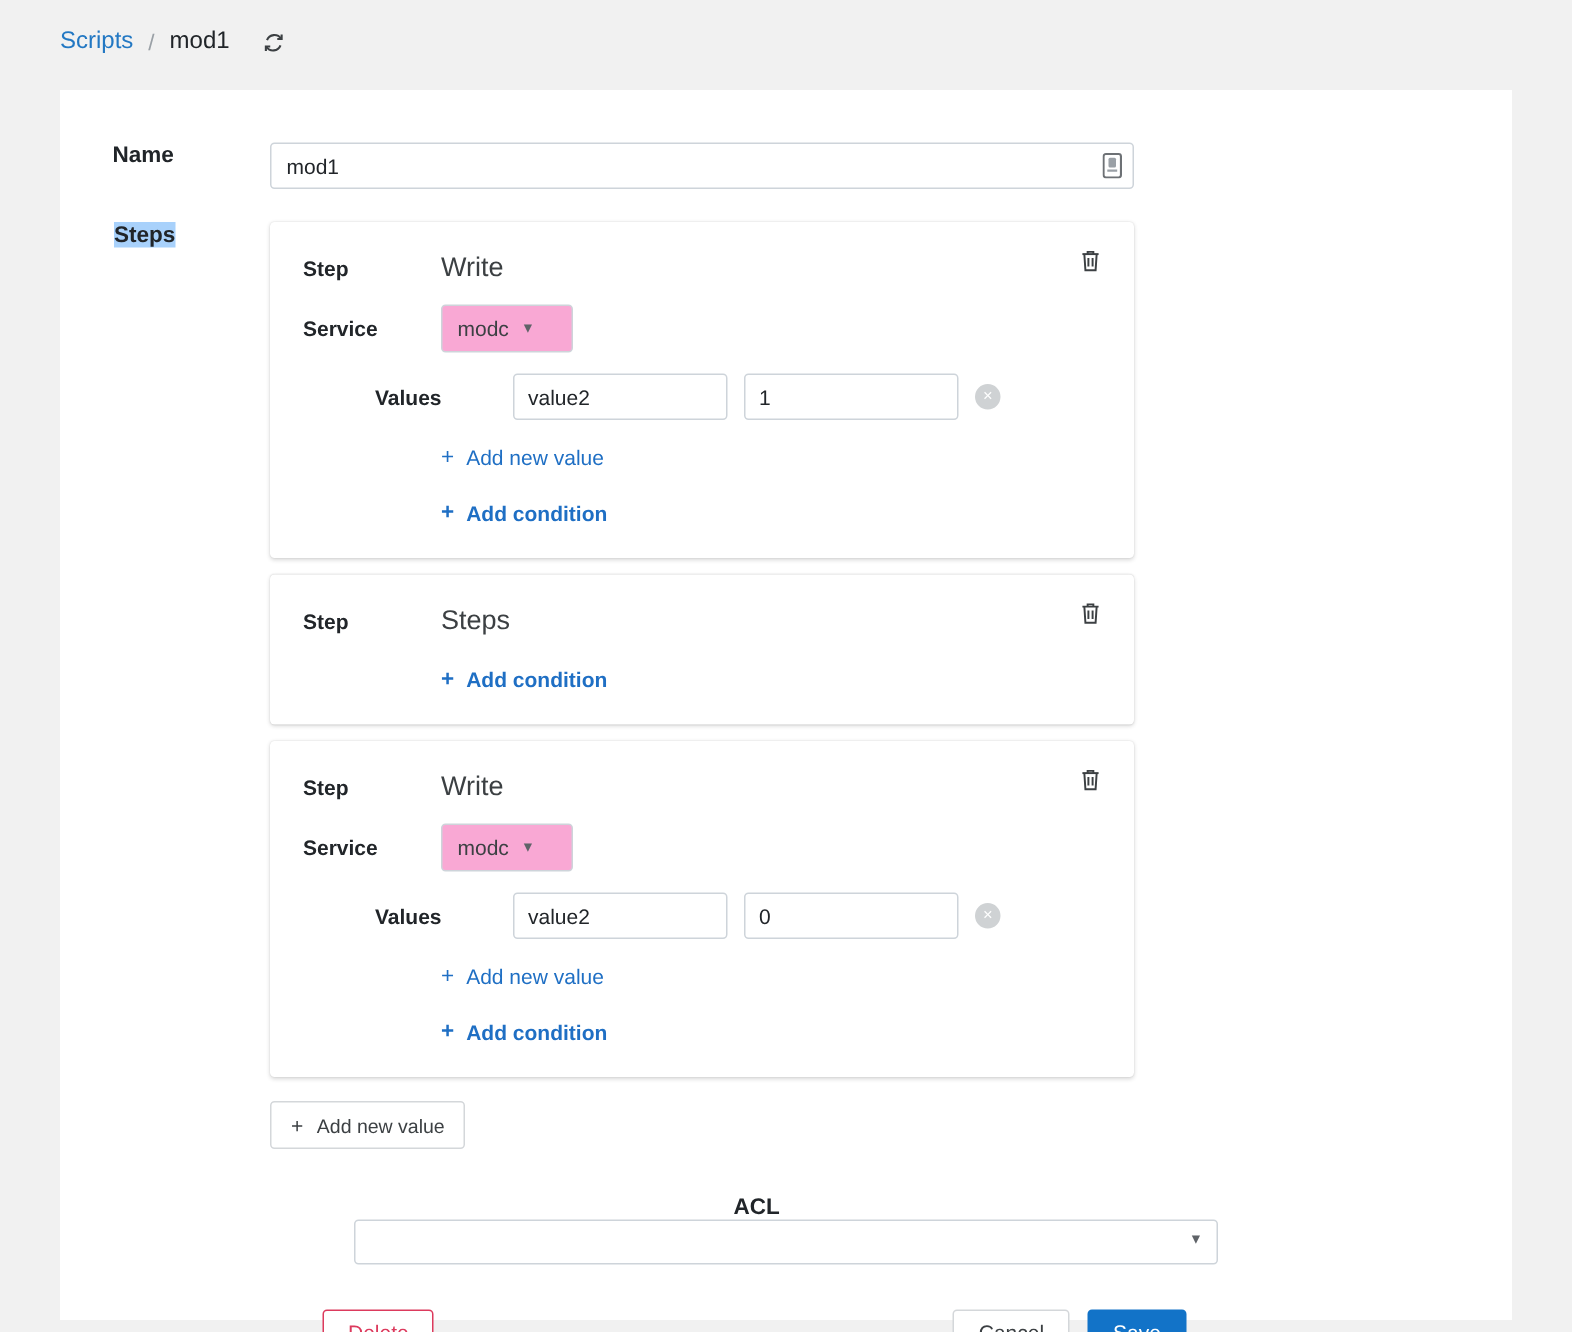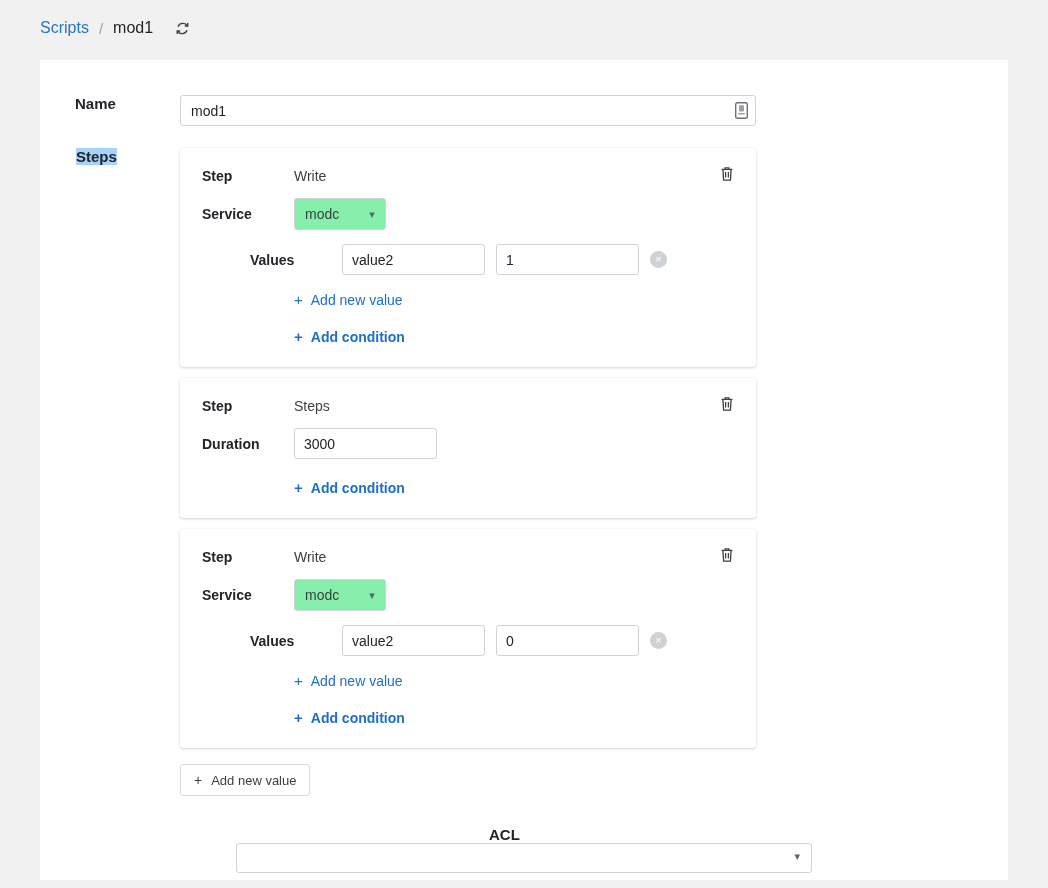--- a/index.html
+++ b/index.html
@@ -133,45 +133,44 @@
   }
   .step-line:last-child { margin-bottom: 0; }
   .step-key {
     width: 92px;
     font-weight: bold;
     font-size: 14px;
     color: #212529;
     flex: 0 0 92px;
   }
   .step-val {
-    font-size: 14px;
+    font-size: 18px;
     color: #3c4043;
   }
   .trash-icon {
     position: absolute;
     right: 22px;
     top: 18px;
     cursor: pointer;
     color: #3c4043;
   }
 
   .select-box {
     position: relative;
     display: inline-flex;
     align-items: center;
     height: 30px;
     min-width: 66px;
     border: 1px solid #ced4da;
     border-radius: 3px;
-    background: #86efac;
+    background: #f9a8d4;
     padding: 0 10px;
     font-size: 14px;
     color: #3c4043;
     cursor: pointer;
-    gap: 20px;
   }
   .select-box .chev {
     margin-left: 10px;
     color: #5f6368;
     font-size: 11px;
     line-height: 1;
   }
 
   .values-line { align-items: center; margin-left: 48px; }
   .val-input {
@@ -386,24 +385,20 @@
             <path d="M1.6 3.4h10.8"></path>
             <path d="M5.1 3.4V1.9h3.8v1.5"></path>
             <path d="M2.9 3.4l0.7 10.7h6.8l0.7-10.7"></path>
             <path d="M5.6 6v5.6M8.4 6v5.6"></path>
           </svg>
         </span>
         <div class="step-line">
           <div class="step-key">Step</div>
           <div class="step-val">Steps</div>
         </div>
-        <div class="step-line">
-          <div class="step-key">Duration</div>
-          <input class="val-input" type="text" value="3000" style="">
-        </div>
         <div class="link-row mt-link2">
           <span class="add-link bold">
             <span class="plus">+</span>
             <span>Add condition</span>
           </span>
         </div>
       </div>
 
       
       <div class="step-card">

